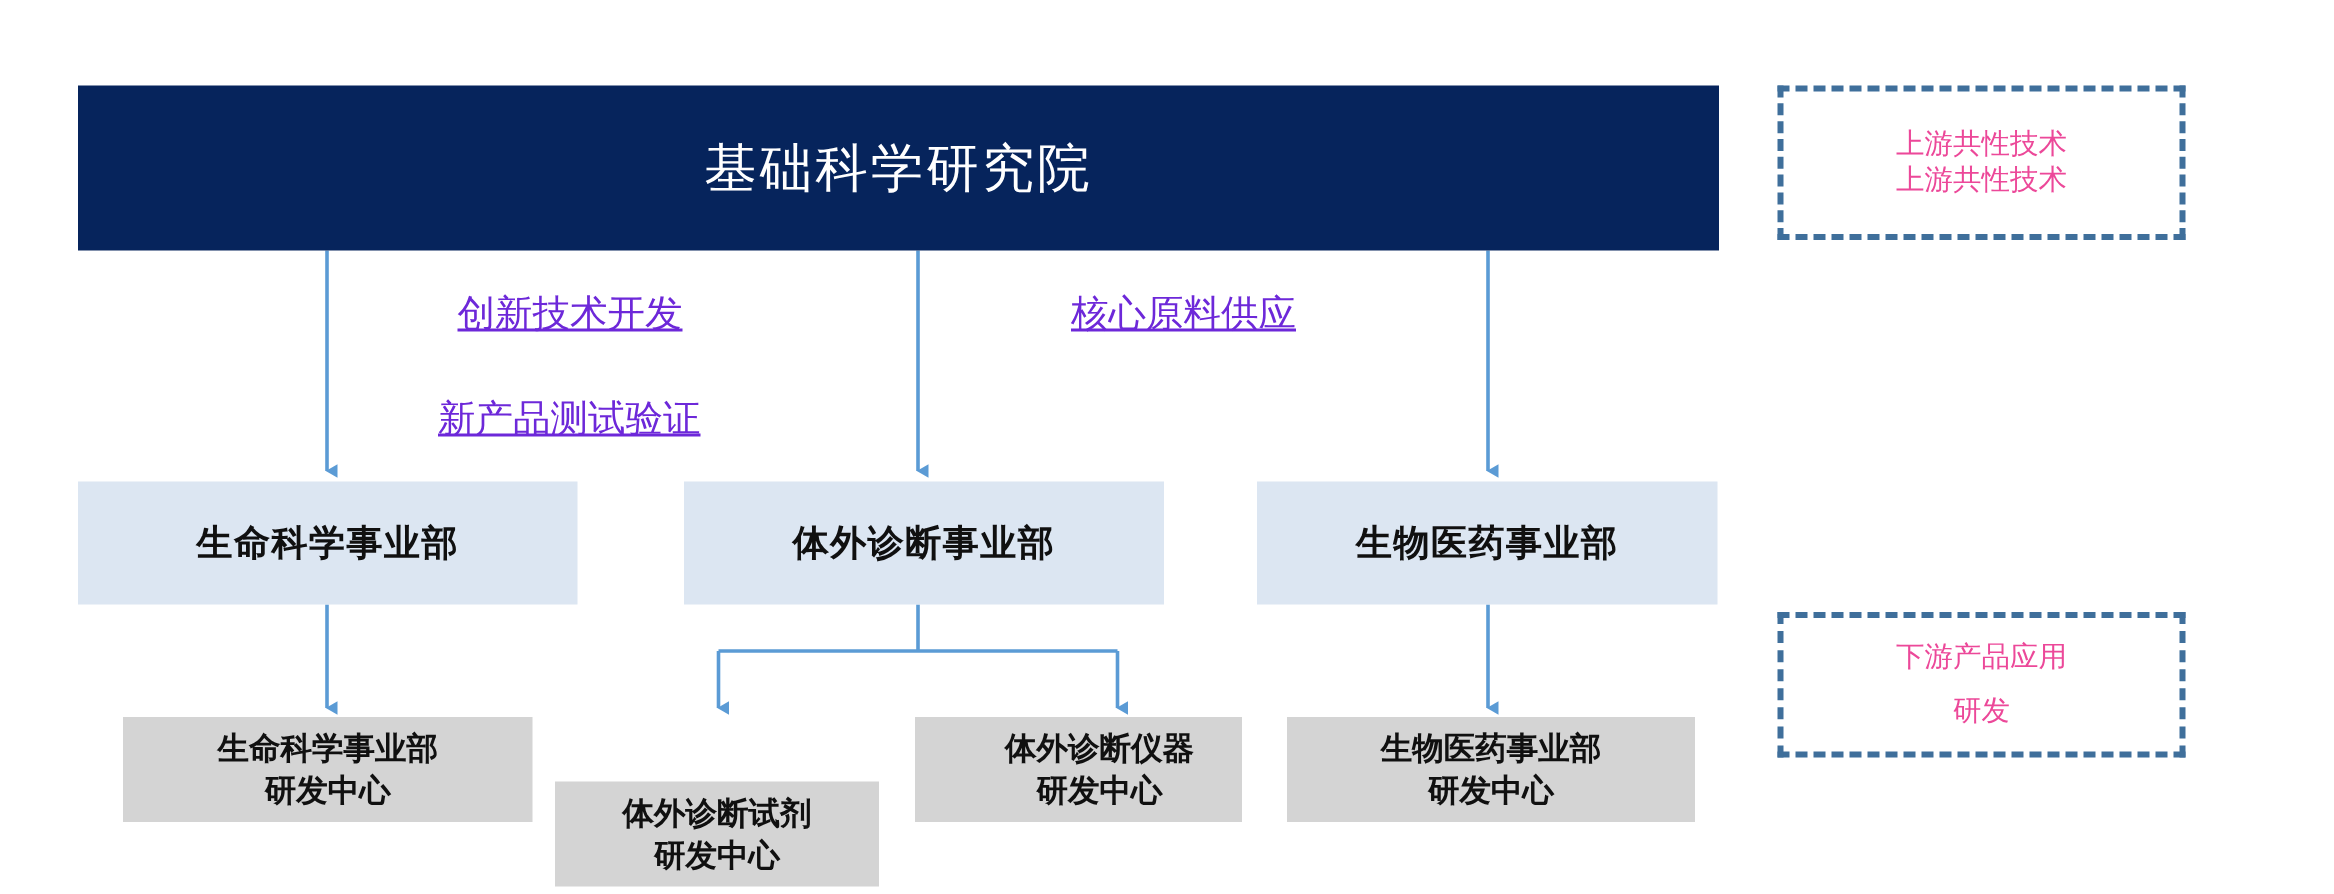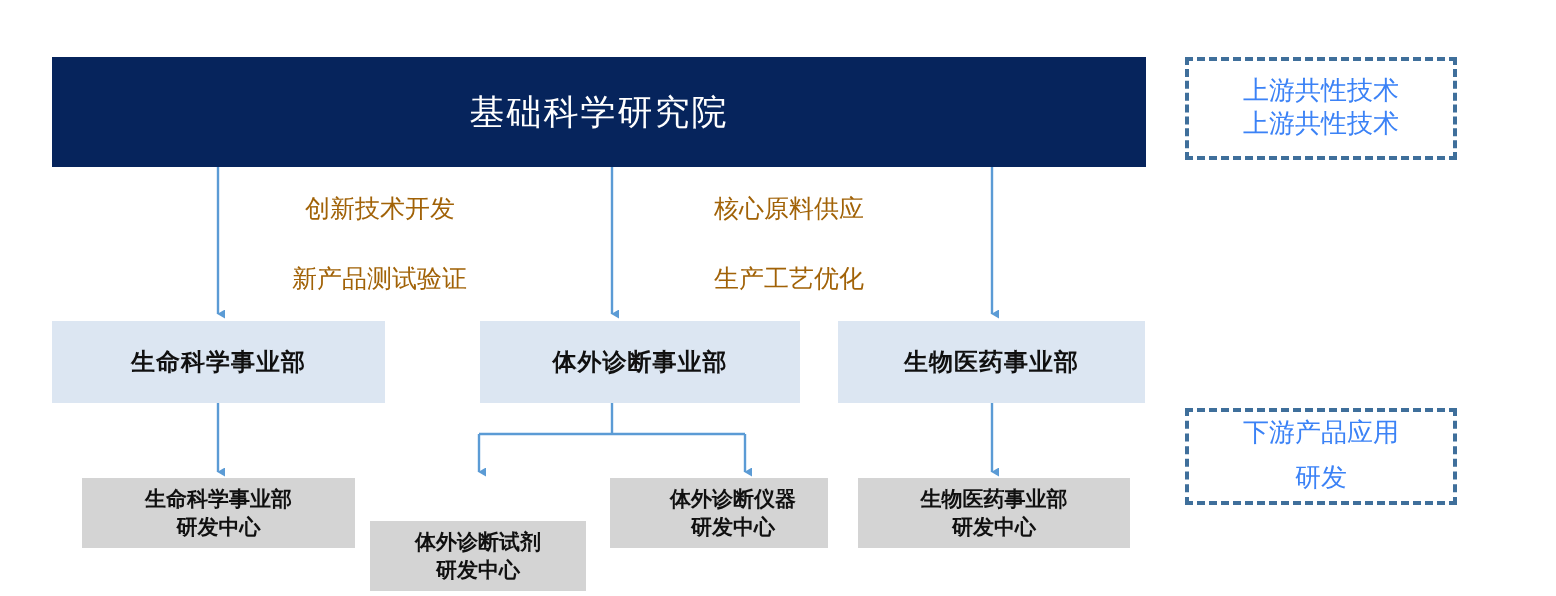--- a/index.html
+++ b/index.html
@@ -83,42 +83,43 @@
     color: #101010;
     line-height: 1.35;
     white-space: nowrap;
     font-family: "Liberation Serif", "DejaVu Serif", serif;
   }
 
   
   .flow-text {
     position: absolute;
     font-size: 25px;
-    color: #a16207;
+    color: #6d28d9;
     white-space: nowrap;
     font-family: "Liberation Serif", "DejaVu Serif", serif;
+    text-decoration: underline;
   }
 
   
   .stage {
     position: absolute;
     border: 4px dashed #3f6f9b;
     display: flex;
     flex-direction: column;
     align-items: center;
     justify-content: center;
     box-sizing: border-box;
     background: transparent;
   }
   .stage-line {
-    font-size: 26px;
-    color: #3b82f6;
+    font-size: 19px;
+    color: #ec4899;
     line-height: 1.25;
     white-space: nowrap;
-    font-family: Liberation Mono, monospace;
+    font-family: Liberation Sans, sans-serif;
   }
 </style>
 </head>
 <body>
 
 <div id="canvas">
 
   <svg class="svg-layer" viewBox="0 0 1556 596" xmlns="http://www.w3.org/2000/svg">
     <defs>
       <marker id="arrowhead" markerWidth="9" markerHeight="9" refX="4.5" refY="7.6" orient="auto" markerUnits="userSpaceOnUse">
@@ -145,26 +146,25 @@
   </div>
 
   <div class="stage" style="left:1185px; top:57px; width:272px; height:103px;">
     <span class="stage-line">上游共性技术</span>
     <span class="stage-line">上游共性技术</span>
   </div>
 
   <div class="flow-text" style="left:305px; top:192px;">创新技术开发</div>
   <div class="flow-text" style="left:714px; top:192px;">核心原料供应</div>
   <div class="flow-text" style="left:292px; top:262px;">新产品测试验证</div>
-  <div class="flow-text" style="left:714px; top:262px;">生产工艺优化</div>
 
   <div class="division" style="left:52px; top:321px; width:333px;">
     <span class="division-label">生命科学事业部</span>
   </div>
-  <div class="division" style="left:480px; top:321px; width:320px;">
+  <div class="division" style="left:456px; top:321px; width:320px;">
     <span class="division-label">体外诊断事业部</span>
   </div>
   <div class="division" style="left:838px; top:321px; width:307px;">
     <span class="division-label">生物医药事业部</span>
   </div>
 
   <div class="stage" style="left:1185px; top:408px; width:272px; height:97px;gap:12px;">
     <span class="stage-line">下游产品应用</span>
     <span class="stage-line">研发</span>
   </div>

